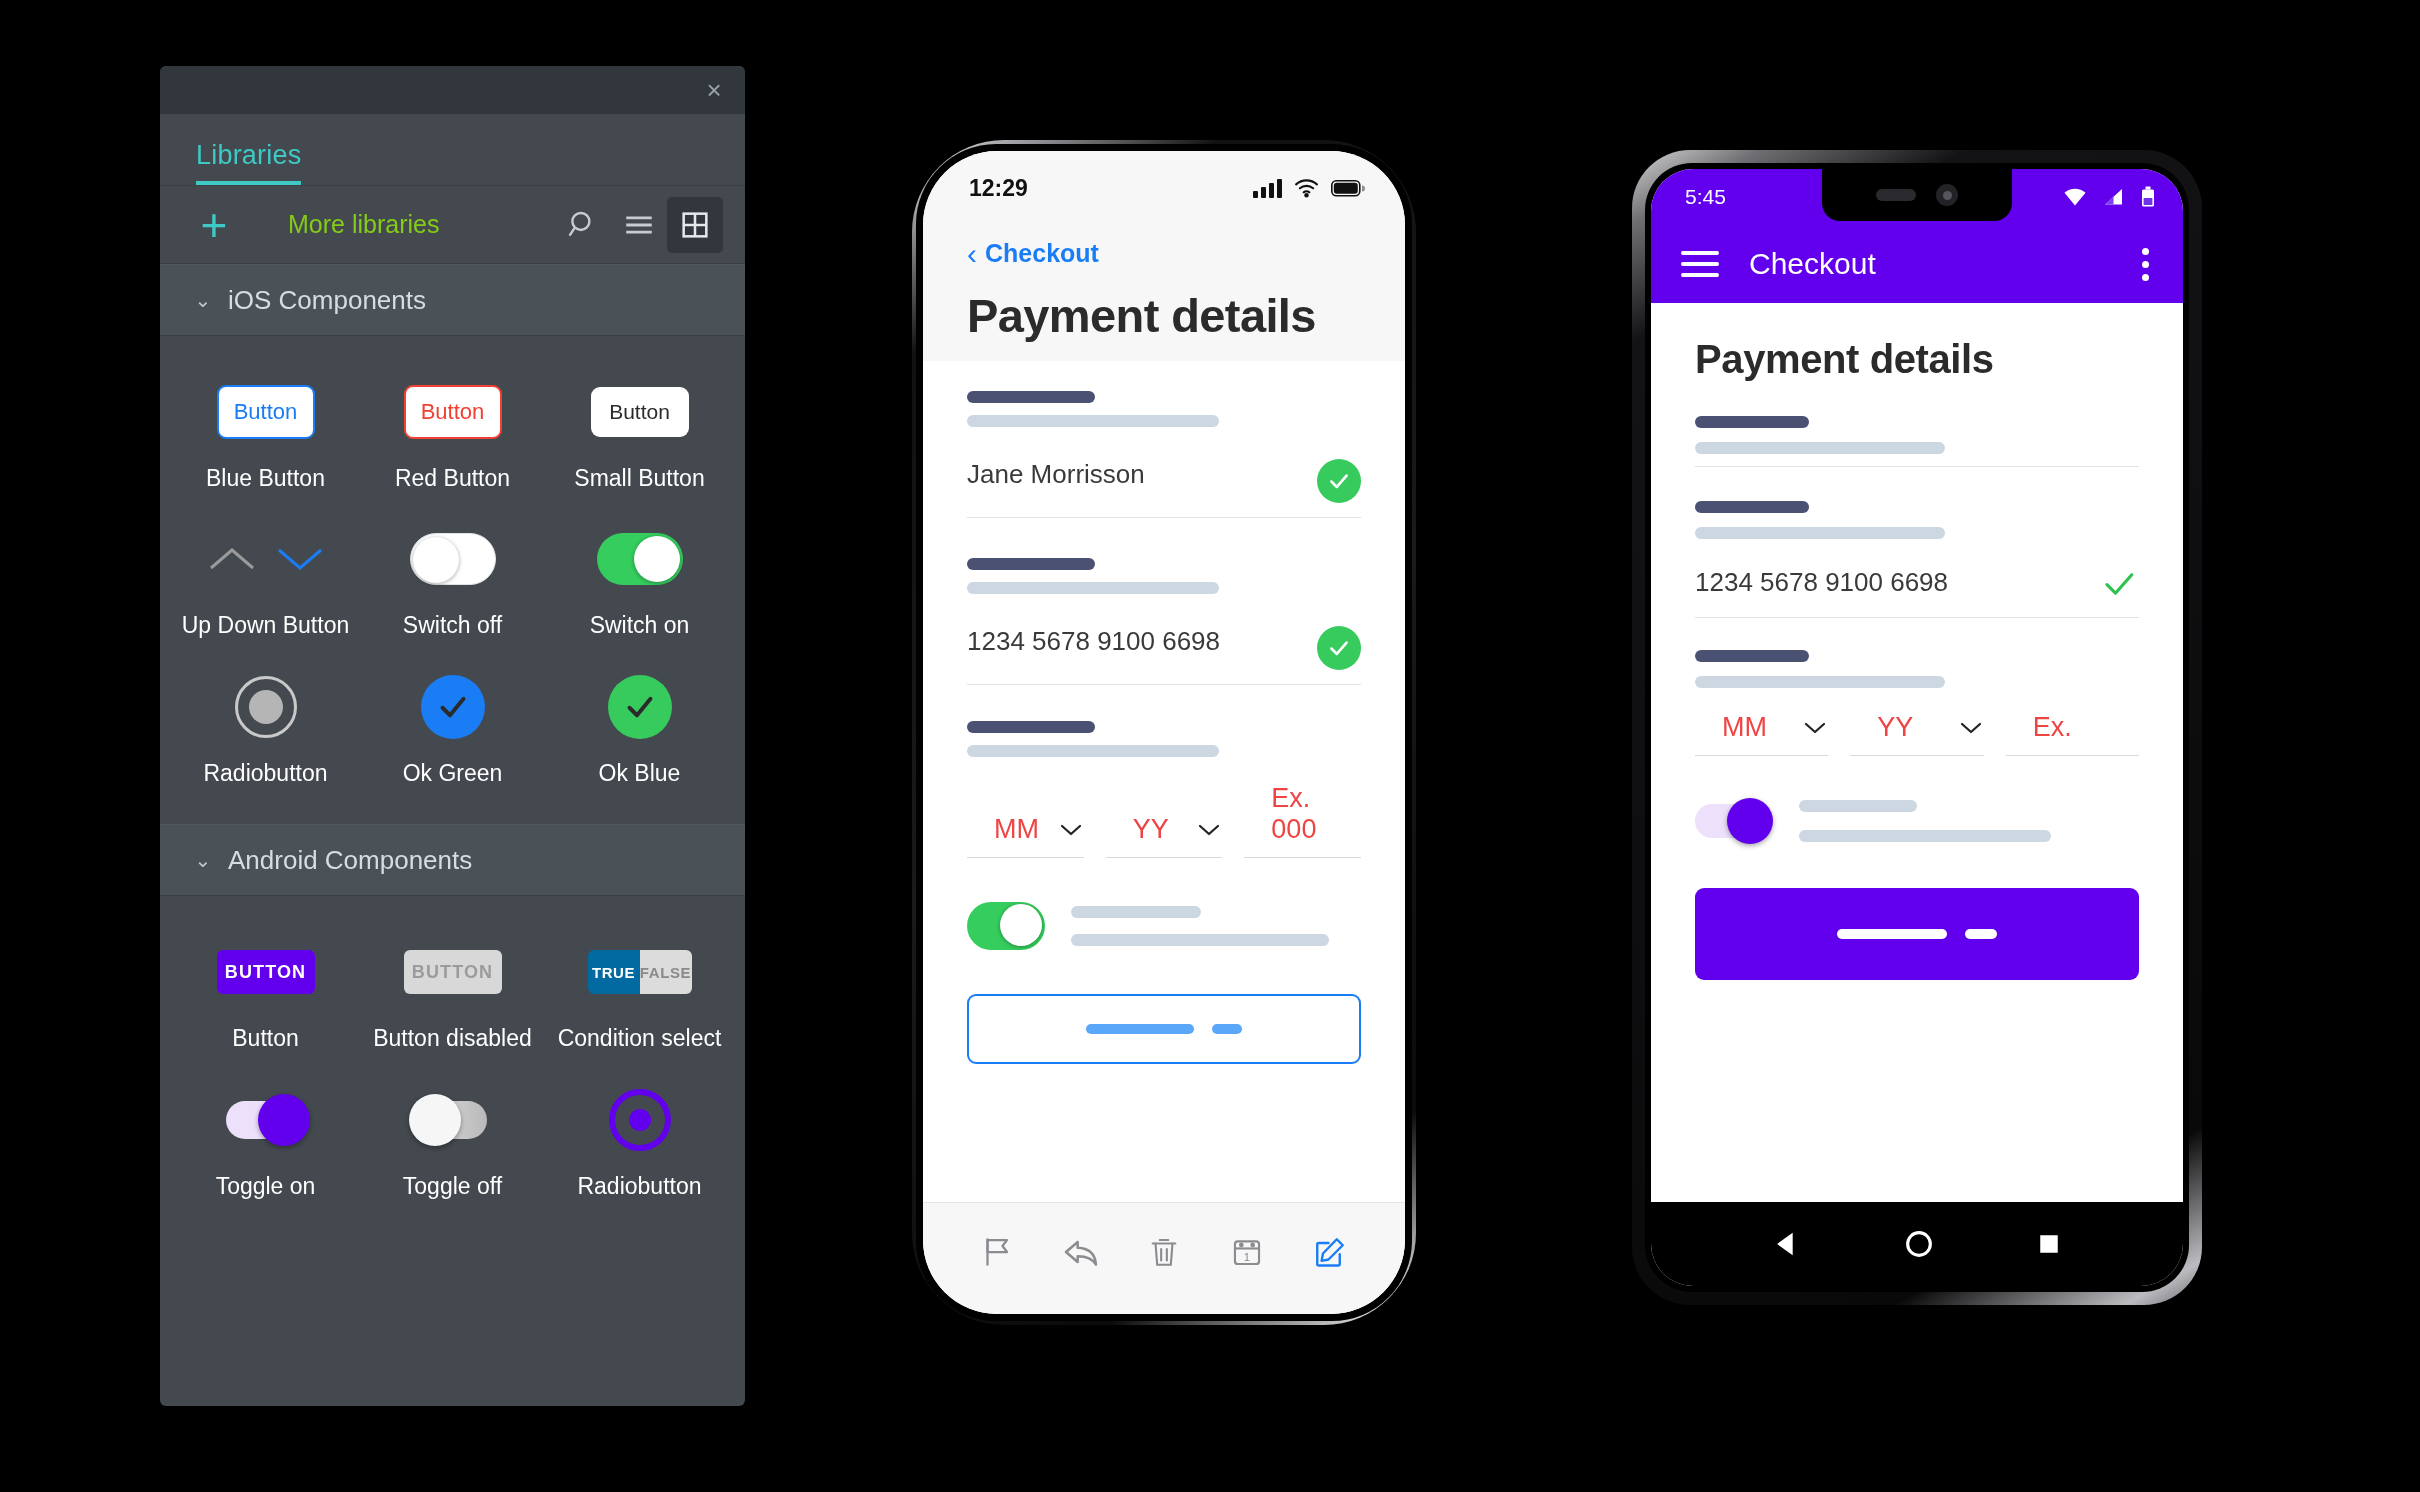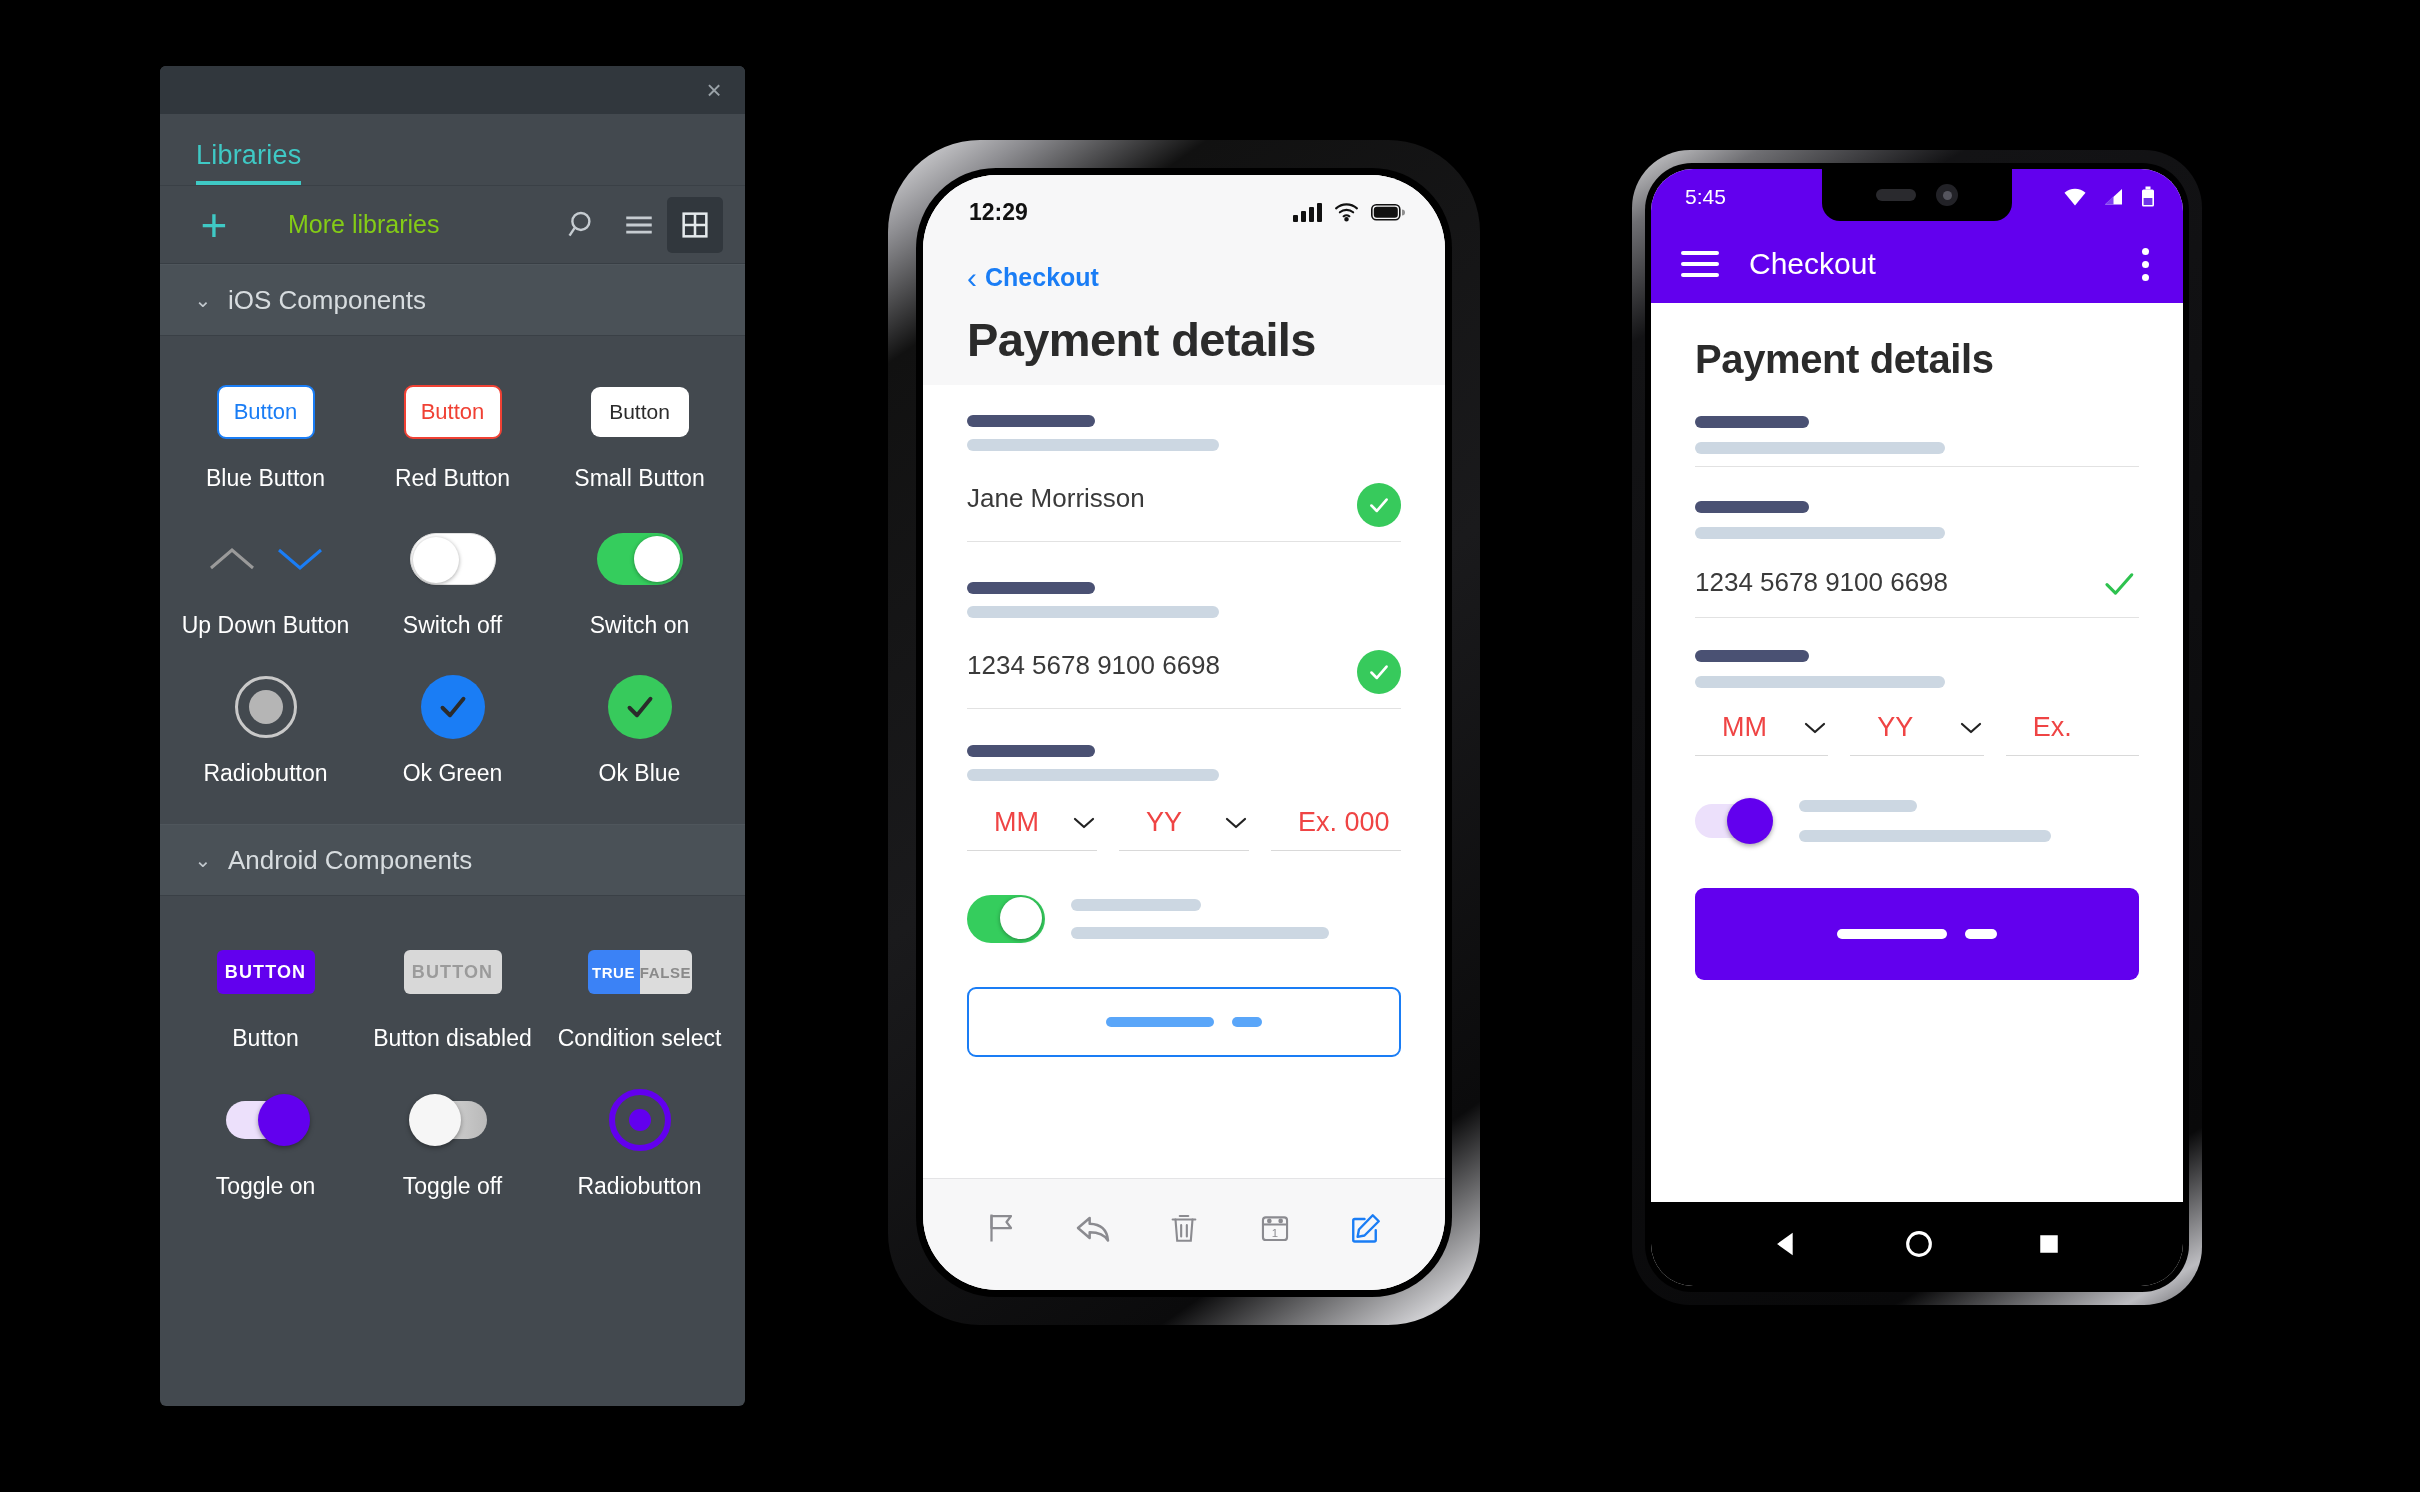--- a/index.html
+++ b/index.html
@@ -87,36 +87,36 @@
   .okcircle { width:64px; height:64px; border-radius:50%; display:flex; align-items:center; justify-content:center; cursor:pointer; }
   .okcircle.blue { background:#1a7df5; }
   .okcircle.green{ background:#37ca5c; }
 
   
   .and-btn { border-radius:6px; display:flex; align-items:center; justify-content:center;
              font-size: 18px; font-weight:700; letter-spacing:1.1px; cursor:pointer; }
   .and-btn.filled { width: 98px; height: 44px; background:#6200ee; color:#fff; }
   .and-btn.disabled { width: 98px; height: 44px; background:#d8d8d8; color:#9b9b9b; }
   .cond { display:flex; width: 104px; height:44px; border-radius:6px; overflow:hidden; cursor:pointer; }
-  .cond .t { flex:1; background:#3b82f6; color:#fff; font-size:15px; font-weight:700; display:flex; align-items:center; justify-content:center; letter-spacing:.6px;}
+  .cond .t { flex:1; background:#0369a1; color:#fff; font-size:15px; font-weight:700; display:flex; align-items:center; justify-content:center; letter-spacing:.6px;}
   .cond .f { flex:1; background:#dcdcdc; color:#8a8a8a; font-size:15px; font-weight:700; display:flex; align-items:center; justify-content:center; letter-spacing:.6px;}
   .and-toggle { position:relative; width:80px; height:40px; cursor:pointer; display:flex; align-items:center;}
   .and-toggle .track { width:74px; height:38px; border-radius:19px; }
   .and-toggle.on .track { background:#ece0fb; }
   .and-toggle.off .track { background:linear-gradient(90deg,#e4e4e4,#b9b9b9); }
   .and-toggle .thumb { position:absolute; width:52px; height:52px; border-radius:50%; box-shadow:0 2px 5px rgba(0,0,0,.35); }
   .and-toggle.on .thumb { right:-4px; background:#6200ee; }
   .and-toggle.off .thumb { left:-4px; background:#f6f6f6; }
   .radio-and { width:62px; height:62px; border-radius:50%; border:6px solid #6200ee; display:flex; align-items:center; justify-content:center; cursor:pointer;}
   .radio-and i { width:22px; height:22px; border-radius:50%; background:#6200ee; display:block; }
 
   
   .iphone {
-    position:absolute; left:888px; top:140px; width:592px; height:1185px;
-    border-radius:92px; padding:28px;
+    position:absolute; left:912px; top:140px; width:504px; height:1185px;
+    border-radius:92px; padding:4px;
     background: linear-gradient(145deg,#e8e8ea 0%,#8e8e92 6%,#111 14%,#1a1a1c 50%,#0b0b0c 86%,#cfcfd2 97%,#7d7d81 100%);
     box-shadow: 0 22px 60px rgba(0,0,0,.75);
   }
   .iphone-inner { width:100%; height:100%; border-radius:80px; background:#000; padding:7px; }
   .iphone-screen {
     width:100%; height:100%; border-radius:74px; overflow:hidden; position:relative;
     background:#fff; display:flex; flex-direction:column;
   }
   .notch {
     position:absolute; top:0; left:50%; transform:translateX(-50%);

